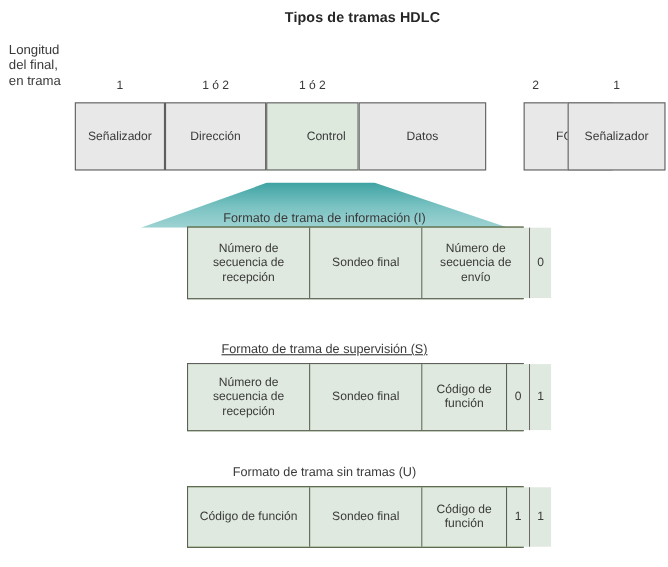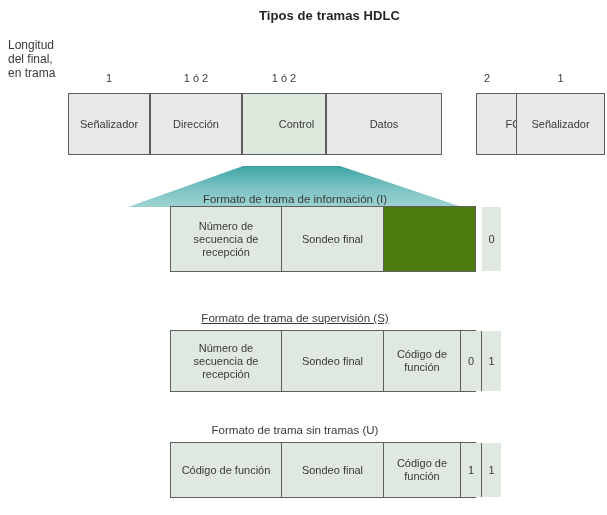--- a/index.html
+++ b/index.html
@@ -172,20 +172,21 @@
       </linearGradient>
     </defs>
     <polygon points="115,0 212,0 334,41 0,41" fill="url(#tealgrad)"></polygon>
   </svg>
 </div>
 
 <div class="subframe-title" style="left:130px; top:193px; width:330px;">Formato de trama de información (I)</div>
 <div class="subframe iframe-box">
   <div class="sub-cell" style="left:0px;   width:111px;">Número de secuencia de recepción</div>
   <div class="sub-cell" style="left:111px; width:102px;">Sondeo final</div>
+  <div class="sub-cell" style="left:213px; width:98px;">Número de secuencia de envío</div>
   <div class="sub-cell last" style="left:311px; width:19px;">0</div>
 </div>
 
 <div class="subframe-title" style="left:130px; top:312px; width:330px;text-decoration:underline;">Formato de trama de supervisión (S)</div>
 <div class="subframe sframe-box">
   <div class="sub-cell" style="left:0px;   width:111px;">Número de secuencia de recepción</div>
   <div class="sub-cell" style="left:111px; width:102px;">Sondeo final</div>
   <div class="sub-cell" style="left:213px; width:77px;">Código de función</div>
   <div class="sub-cell" style="left:290px; width:21px;">0</div>
   <div class="sub-cell last" style="left:311px; width:19px;">1</div>

